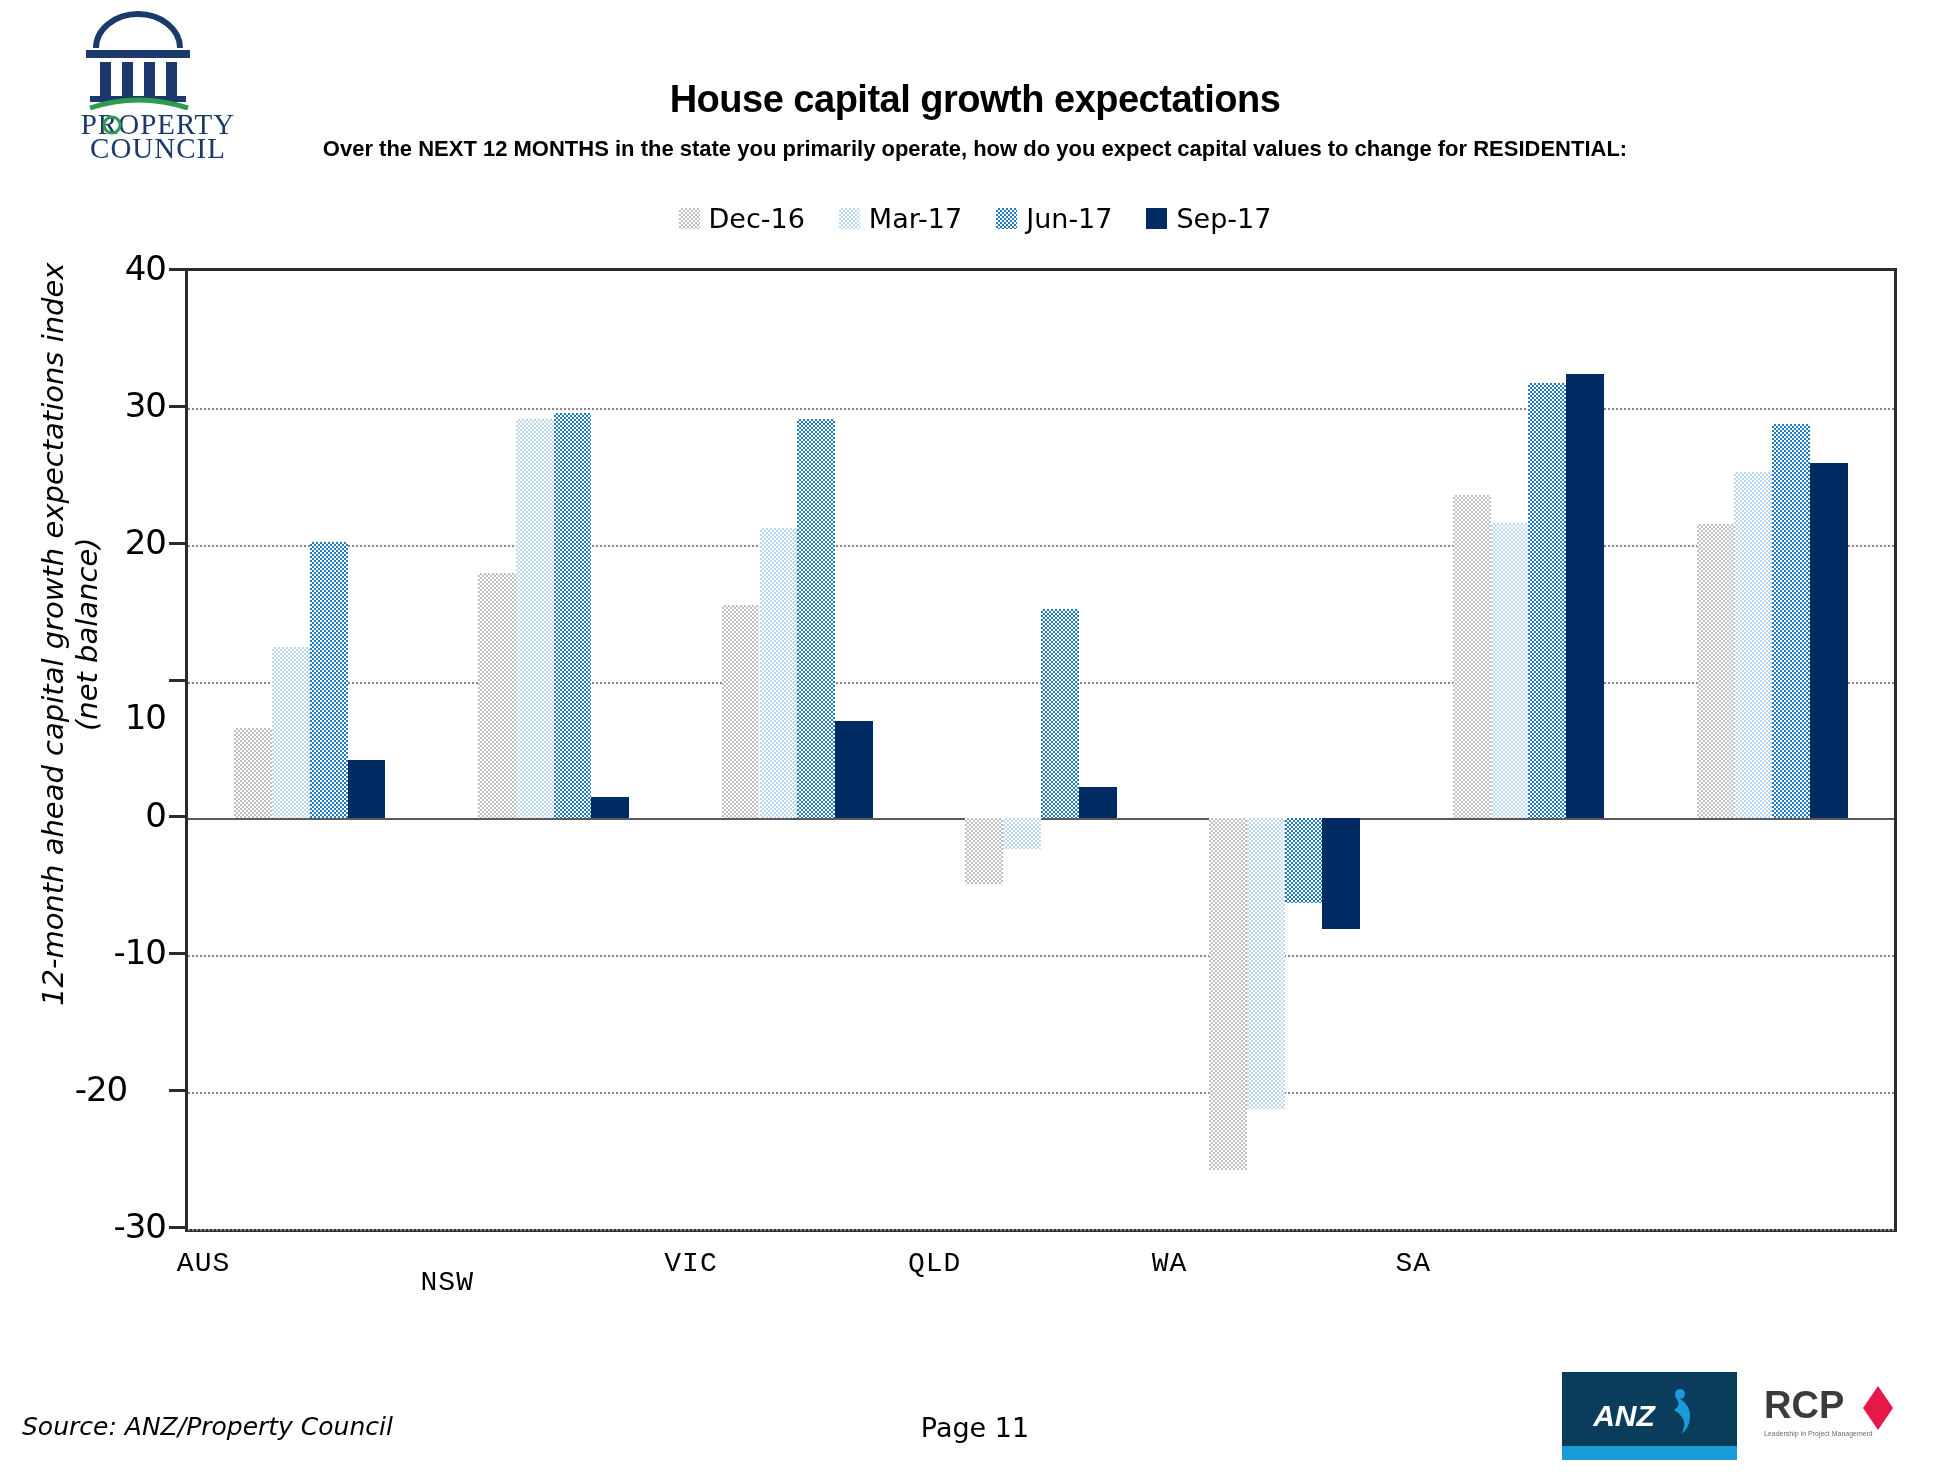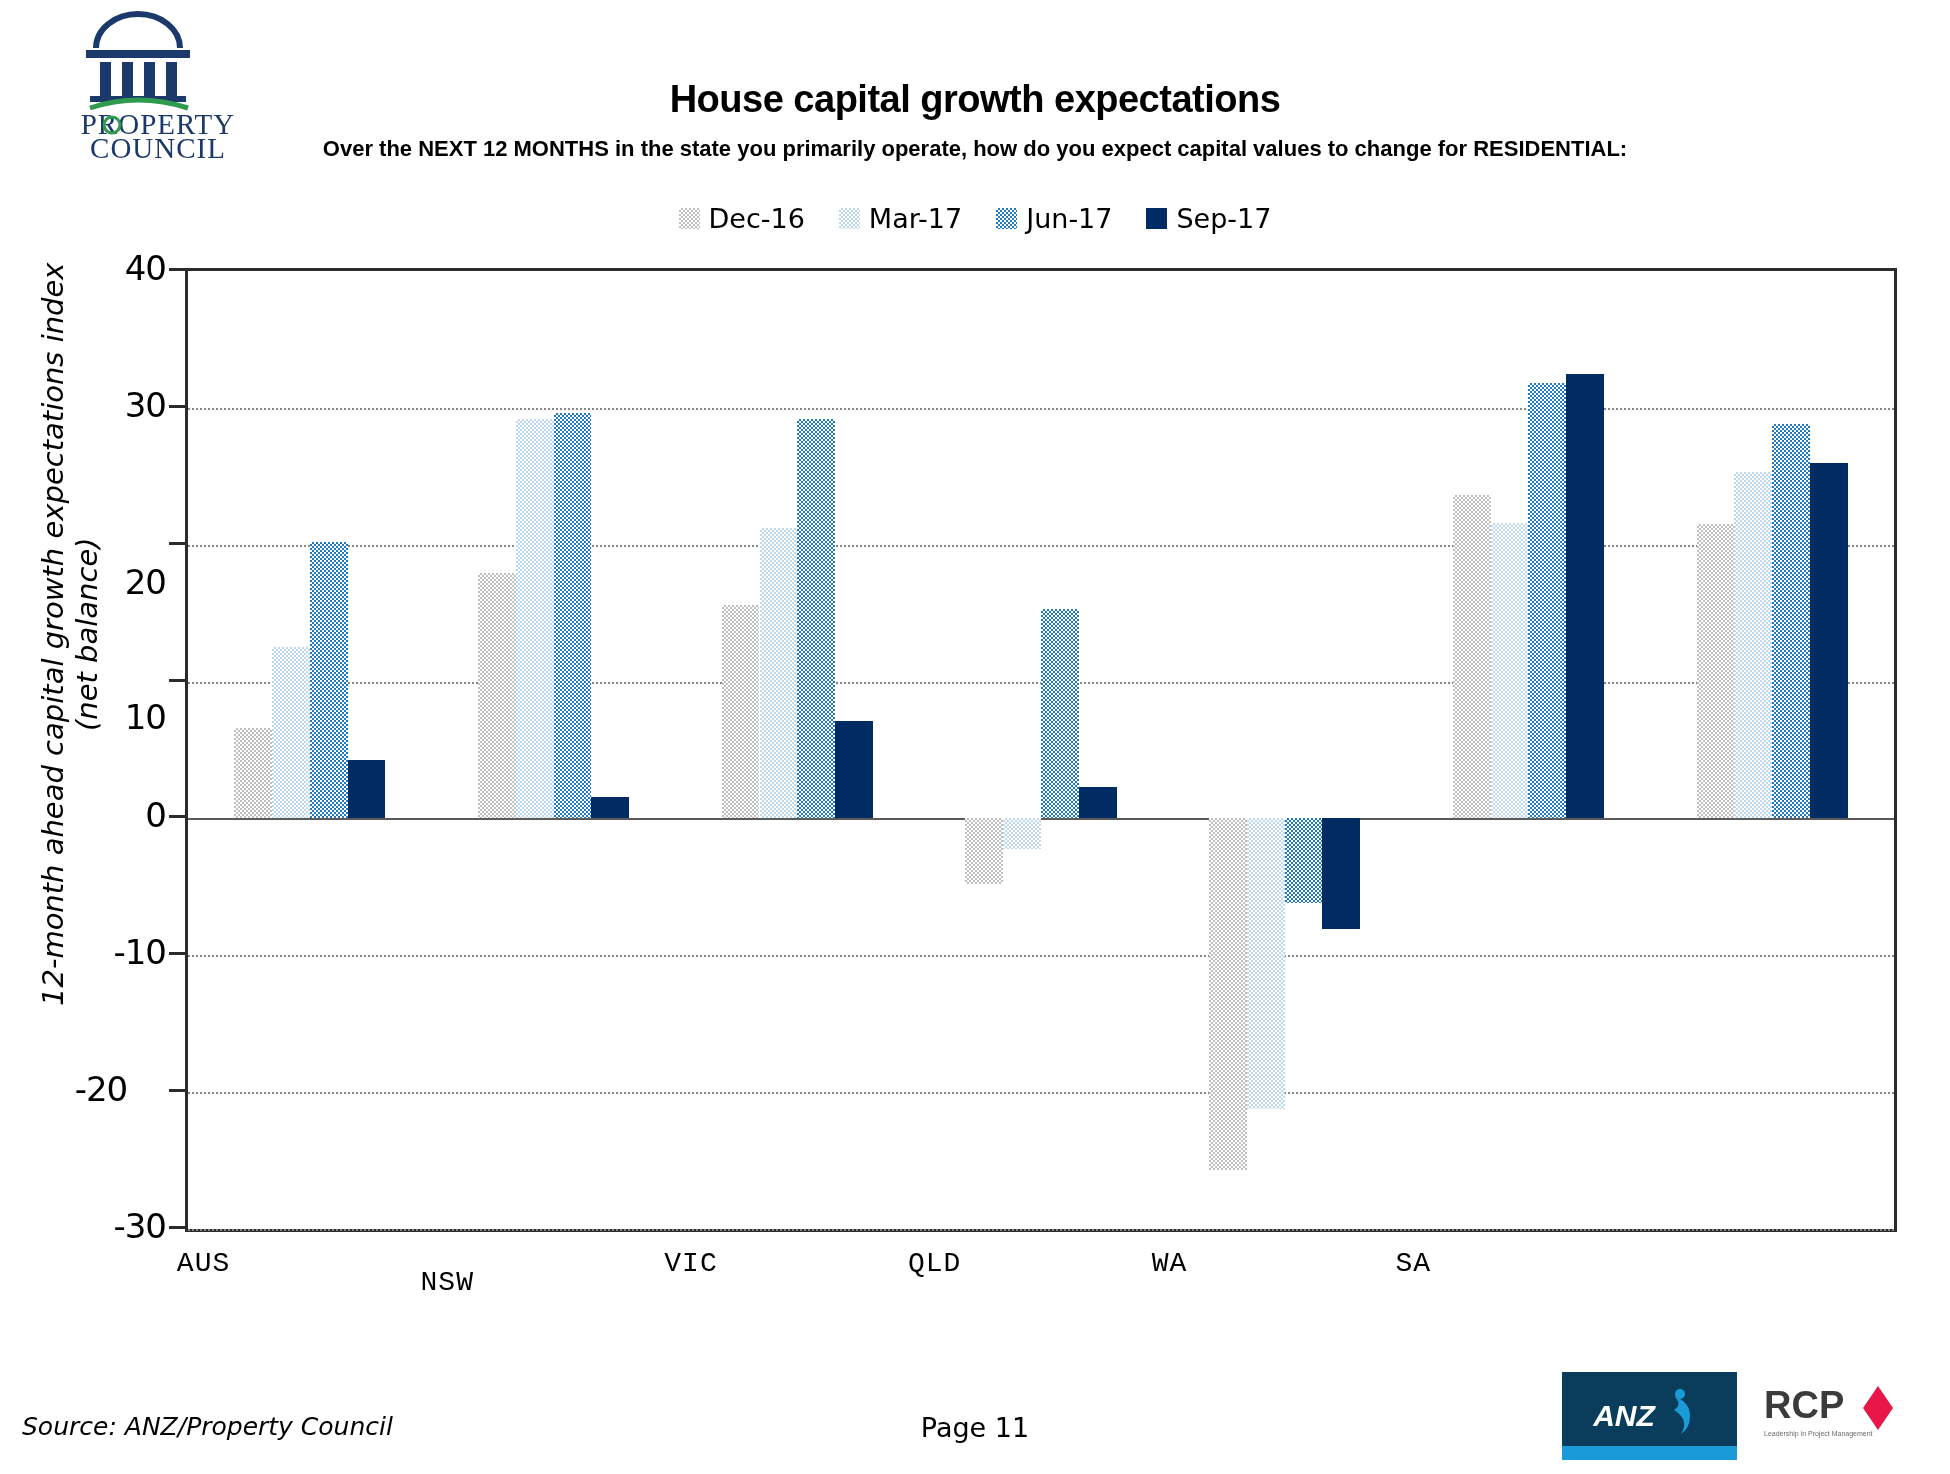--- a/index.html
+++ b/index.html
@@ -276,21 +276,21 @@
       <div class="bar" style="left: 1378.2px; width: 37.7757px; top: 102.643px; height: 444.786px; background: rgb(0, 43, 99);"></div>
       <div class="bar" style="left: 1508.59px; width: 37.7757px; top: 253.186px; height: 294.243px; background-color: rgb(255, 255, 255); background-image: linear-gradient(45deg, rgb(191, 191, 191) 25%, transparent 25%, transparent 75%, rgb(191, 191, 191) 75%), linear-gradient(45deg, rgb(191, 191, 191) 25%, transparent 25%, transparent 75%, rgb(191, 191, 191) 75%); background-size: 4px 4px; background-position: 0px 0px, 2px 2px;"></div>
       <div class="bar" style="left: 1546.37px; width: 37.7757px; top: 201.18px; height: 346.249px; background-color: rgb(255, 255, 255); background-image: linear-gradient(45deg, rgb(189, 215, 238) 25%, transparent 25%, transparent 75%, rgb(189, 215, 238) 75%), linear-gradient(45deg, rgb(189, 215, 238) 25%, transparent 25%, transparent 75%, rgb(189, 215, 238) 75%); background-size: 4px 4px; background-position: 0px 0px, 2px 2px;"></div>
       <div class="bar" style="left: 1584.14px; width: 37.7757px; top: 153.28px; height: 394.149px; background-color: rgb(255, 255, 255); background-image: linear-gradient(45deg, rgb(31, 122, 192) 25%, transparent 25%, transparent 75%, rgb(31, 122, 192) 75%), linear-gradient(45deg, rgb(31, 122, 192) 25%, transparent 25%, transparent 75%, rgb(31, 122, 192) 75%); background-size: 4px 4px; background-position: 0px 0px, 2px 2px;"></div>
       <div class="bar" style="left: 1621.92px; width: 37.7757px; top: 191.6px; height: 355.829px; background: rgb(0, 43, 99);"></div>
     </div>
 <div class="ytick-label" style="top: 268px;">40</div>
     <div class="ytick-mark" style="top: 268px;"></div>
     <div class="ytick-label" style="top: 404.857px;">30</div>
     <div class="ytick-mark" style="top: 404.857px;"></div>
-    <div class="ytick-label" style="top: 541.714px; margin-top: 40px;">20</div>
+    <div class="ytick-label" style="top: 541.714px;">20</div>
     <div class="ytick-mark" style="top: 541.714px;"></div>
     <div class="ytick-label" style="top: 717px;">10</div>
     <div class="ytick-mark" style="top: 678.571px;"></div>
     <div class="ytick-label" style="top: 815.429px;">0</div>
     <div class="ytick-mark" style="top: 815.429px;"></div>
     <div class="ytick-label" style="top: 952.286px;">-10</div>
     <div class="ytick-mark" style="top: 952.286px;"></div>
     <div class="ytick-label" style="top: 1089.14px; text-align: center;">-20</div>
     <div class="ytick-mark" style="top: 1089.14px;"></div>
     <div class="ytick-label" style="top: 1226px;">-30</div>

